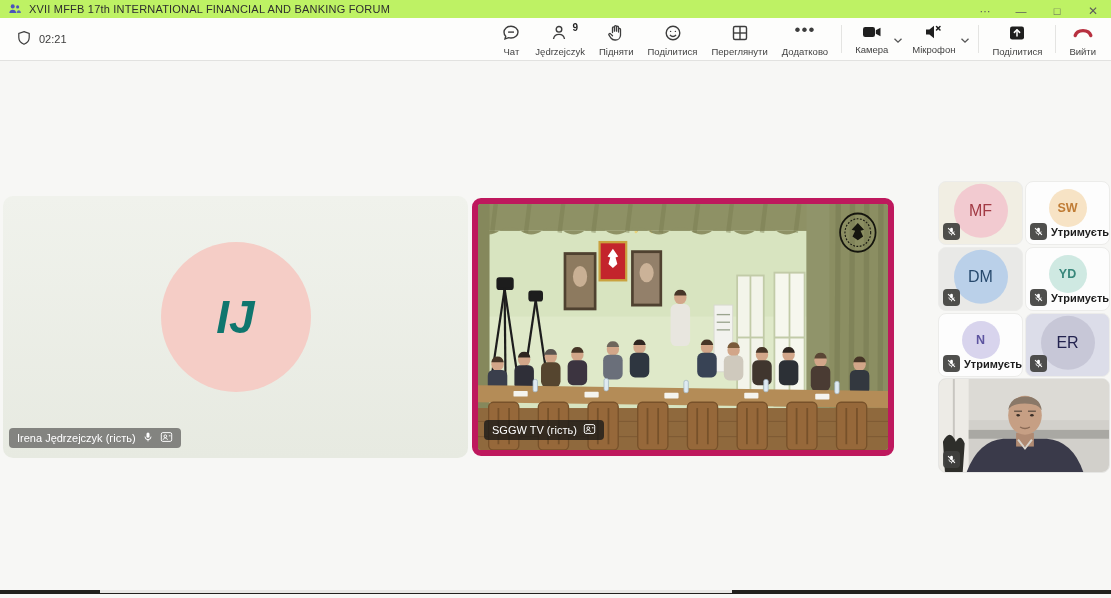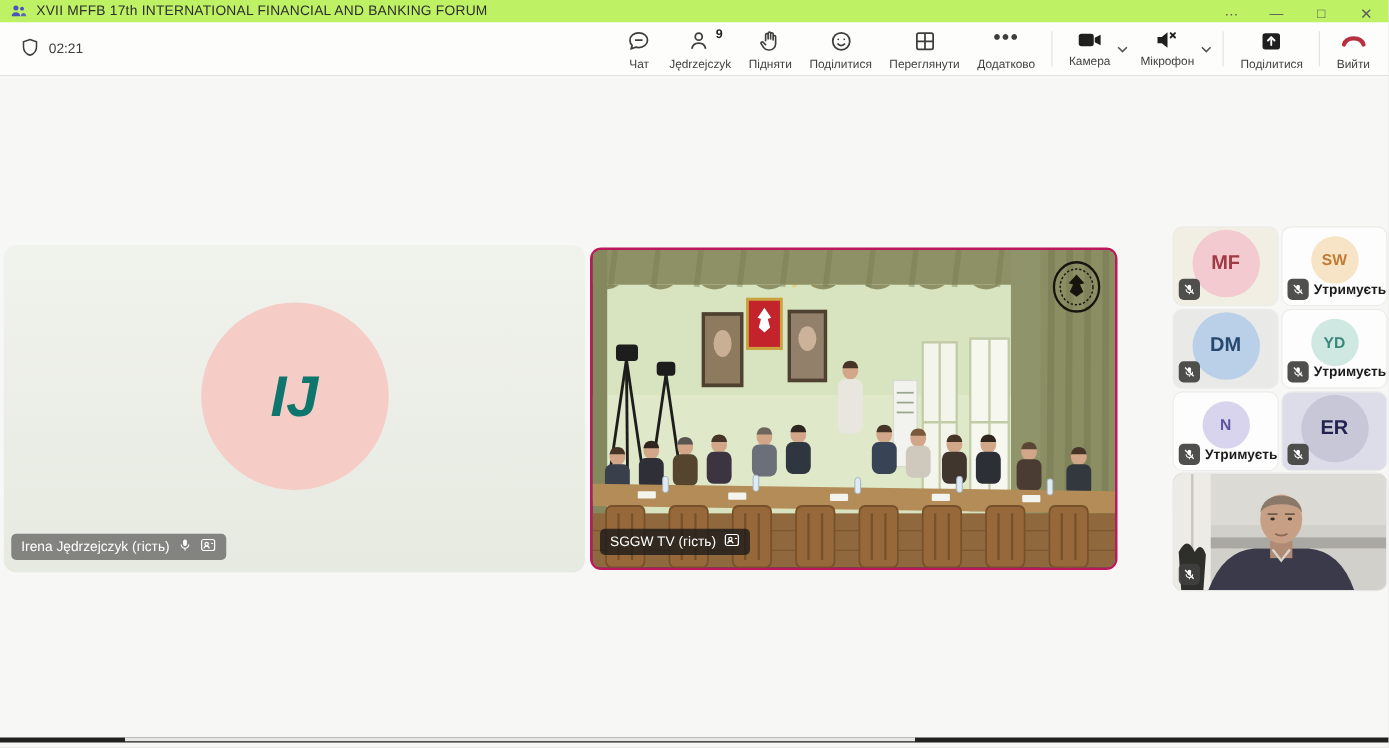--- a/index.html
+++ b/index.html
@@ -24,30 +24,30 @@
   .badge-count{position:absolute;top:-1px;right:-8px;font-size:10px;font-weight:bold;color:#1f1f1f;}
   .tb-sep{width:1px;background:#e4e4e2;margin:7px 6px;}
   .tb-wrap{display:flex;align-items:flex-start;}
   .chev{padding-top:12px;margin:0 2px 0 -2px;cursor:pointer;color:#555;}
   .ellipsis-icon{font-size:17px;color:#3d3d3d;letter-spacing:1px;line-height:10px;padding-bottom:6px;}
 
   
   .stage{position:relative;width:1111px;height:533px;background:#f7f7f5;}
   .tile{position:absolute;border-radius:10px;overflow:hidden;}
   .tile-left{left:3px;top:135px;width:465px;height:262px;background:linear-gradient(180deg,#f0f2ec,#e7eae1);}
-  .tile-center{left:472px;top:137px;width:422px;height:258px;border:2px solid #be185d;border-radius:9px;background:#222;}
+  .tile-center{left:472px;top:137px;width:422px;height:258px;border:6px solid #be185d;border-radius:9px;background:#222;}
   .big-avatar{position:absolute;left:50%;top:46%;transform:translate(-50%,-50%);width:150px;height:150px;border-radius:50%;display:flex;align-items:center;justify-content:center;font-size:46px;font-weight:bold;}
   .name-pill{position:absolute;left:6px;bottom:10px;display:flex;align-items:center;gap:6px;padding:3px 8px;border-radius:4px;font-size:11px;color:#fff;white-space:nowrap;}
   .pill-gray{background:rgba(108,108,106,.82);}
   .pill-dark{background:rgba(24,24,24,.78);}
   .scene-svg{position:absolute;inset:0;width:100%;height:100%;}
 
   
   .ptile{position:absolute;width:85px;height:64px;border-radius:8px;border:1px solid #ececea;overflow:hidden;}
-  .ptile .avatar-big{position:absolute;left:50%;top:50%;transform:translate(-50%,-54%);width:54px;height:54px;border-radius:50%;display:flex;align-items:center;justify-content:center;font-size:16px;font-weight:bold;}
+  .ptile .avatar-big{position:absolute;left:50%;top:50%;transform:translate(-50%,-54%);width:54px;height:54px;border-radius:50%;display:flex;align-items:center;justify-content:center;font-size:16px;font-weight:normal;}
   .ptile .avatar-small{position:absolute;left:50%;top:7px;transform:translateX(-50%);width:38px;height:38px;border-radius:50%;display:flex;align-items:center;justify-content:center;font-size:12.5px;font-weight:bold;}
   .mic-badge{position:absolute;left:4px;bottom:4px;width:17px;height:17px;border-radius:4px;background:rgba(64,64,62,.92);display:flex;align-items:center;justify-content:center;}
   .status-row{position:absolute;left:4px;bottom:4px;display:flex;align-items:center;gap:4px;}
   .status-row .mic-badge{position:static;}
   .status-text{font-size:11px;font-weight:bold;color:#1c1c1c;white-space:nowrap;}
   .video-tile{position:absolute;left:938px;top:317px;width:172px;height:95px;border-radius:8px;overflow:hidden;border:1px solid #e6e6e4;}
 
   
   .bottombar{position:absolute;left:0;bottom:0;width:1111px;height:4px;background:#21211d;}
   .bb-light{position:absolute;left:100px;top:0;width:632px;height:3px;background:#e7e7e4;}

